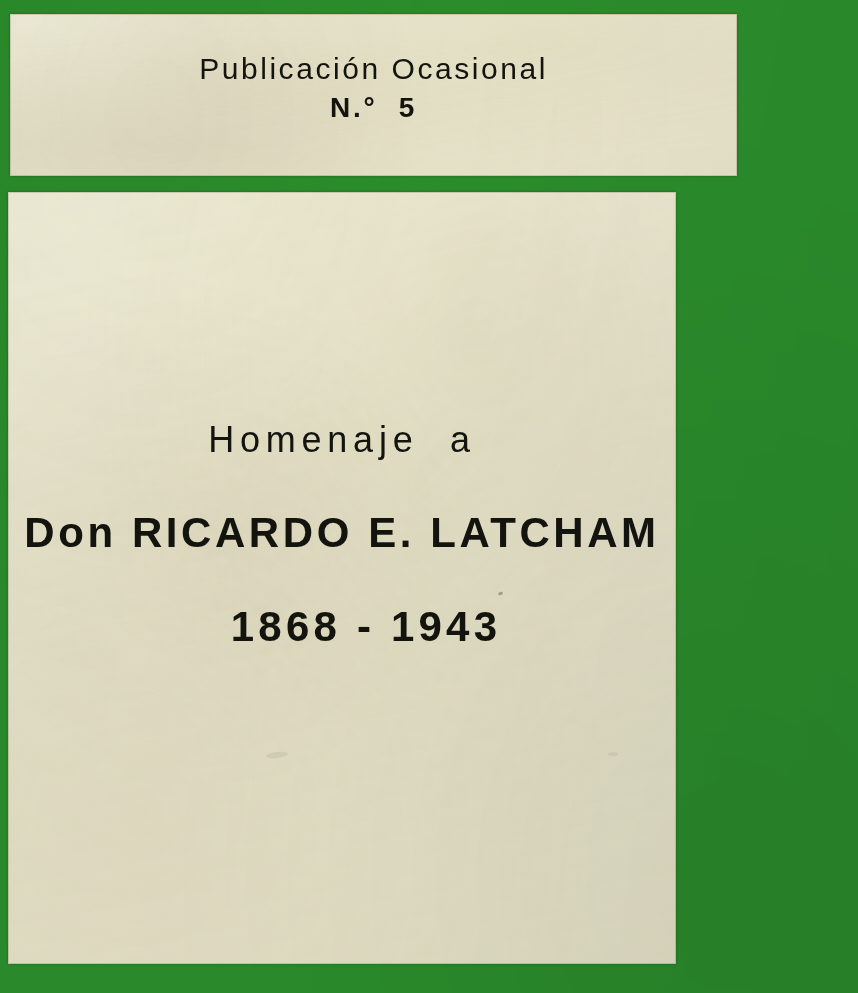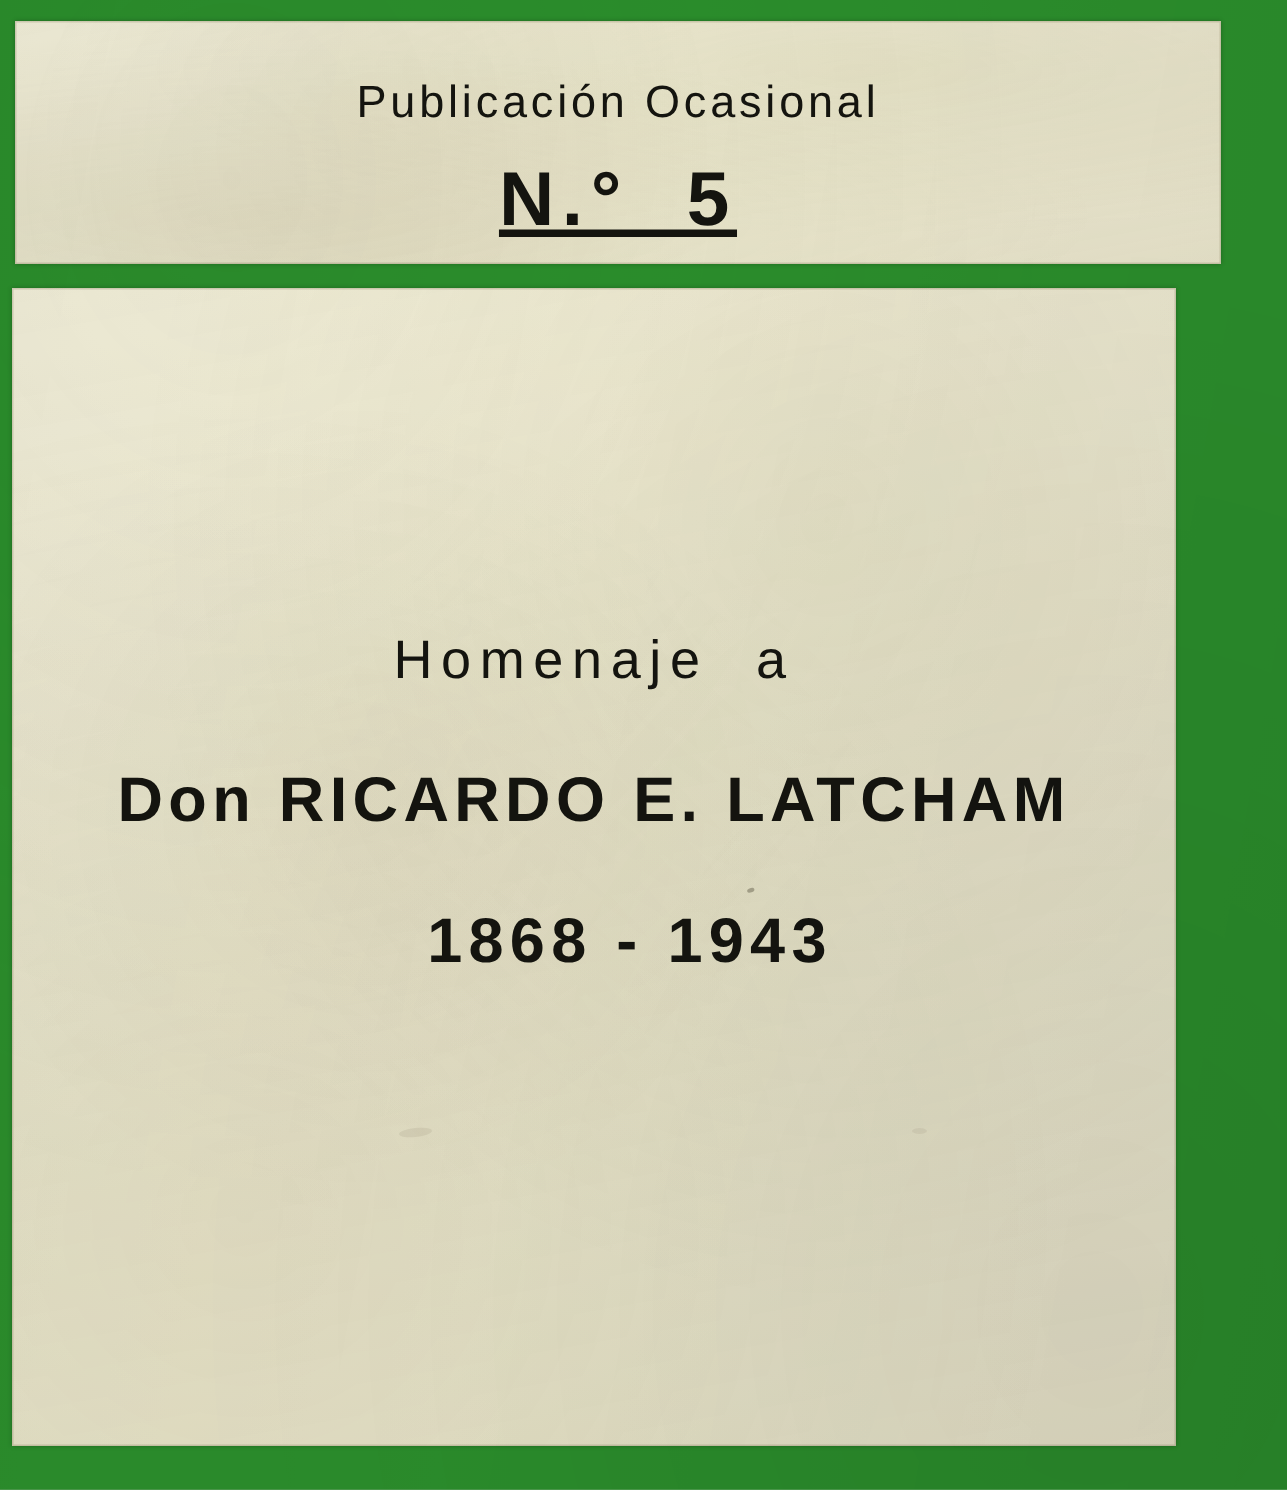--- a/index.html
+++ b/index.html
@@ -35,34 +35,34 @@
       linear-gradient(100deg, rgba(0,0,0,0.05), rgba(255,255,255,0.04) 45%, rgba(0,0,0,0.07));
     mix-blend-mode: multiply;
     opacity: .55;
   }
 
   
   .panel-top {
     position: absolute;
     left: 10px;
     top: 14px;
-    width: 804px;
+    width: 727px;
     height: 162px;
     background: #efecd6;
     box-shadow:
       inset 0 0 0 1px rgba(120,115,80,0.25),
       0 0 3px rgba(0,0,0,0.25);
   }
 
   
   .panel-main {
     position: absolute;
     left: 8px;
     top: 192px;
-    width: 776px;
+    width: 668px;
     height: 772px;
     background: #efecd6;
     box-shadow:
       inset 0 0 0 1px rgba(120,115,80,0.25),
       0 0 3px rgba(0,0,0,0.25);
   }
 
   
   .paper-grain {
     position: absolute;
@@ -87,25 +87,24 @@
     white-space: pre;
   }
 
   .line-publication {
     margin-top: 38px;
     font-size: 30px;
     font-weight: 400;
     letter-spacing: 0.085em;
   }
   .line-number {
-    margin-top: 20px;
-    font-size: 51px;
+    margin-top: 8px;
+    font-size: 28px;
     font-weight: 700;
     letter-spacing: 0.10em;
-    text-decoration: underline;
   }
 
   .line-homage {
     margin-top: 228px;
     font-size: 36px;
     font-weight: 400;
     letter-spacing: 0.16em;
   }
   .line-honoree {
     margin-top: 50px;

